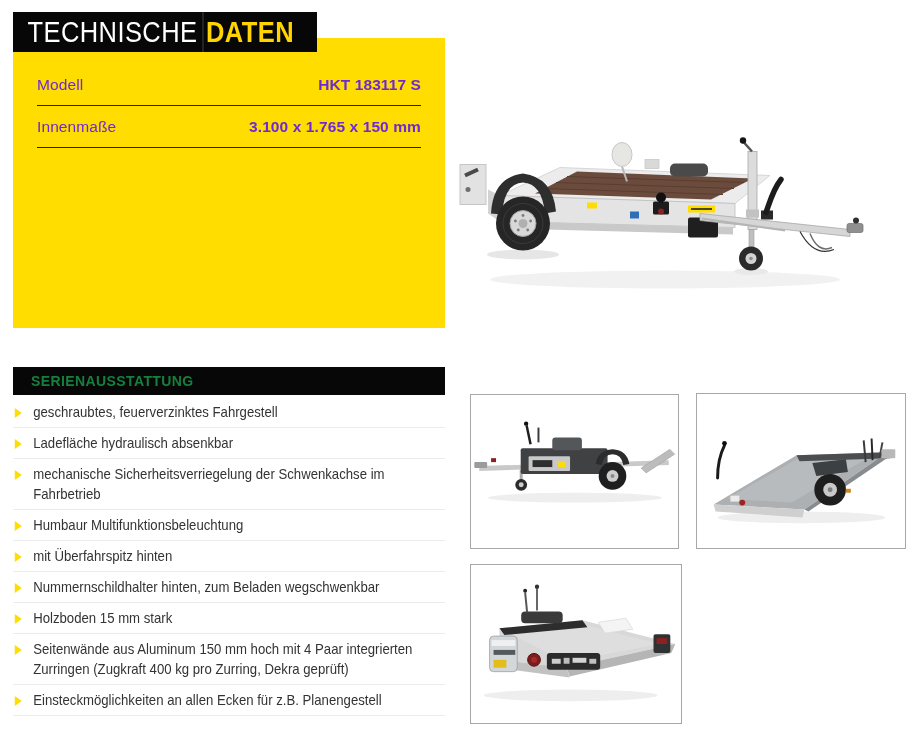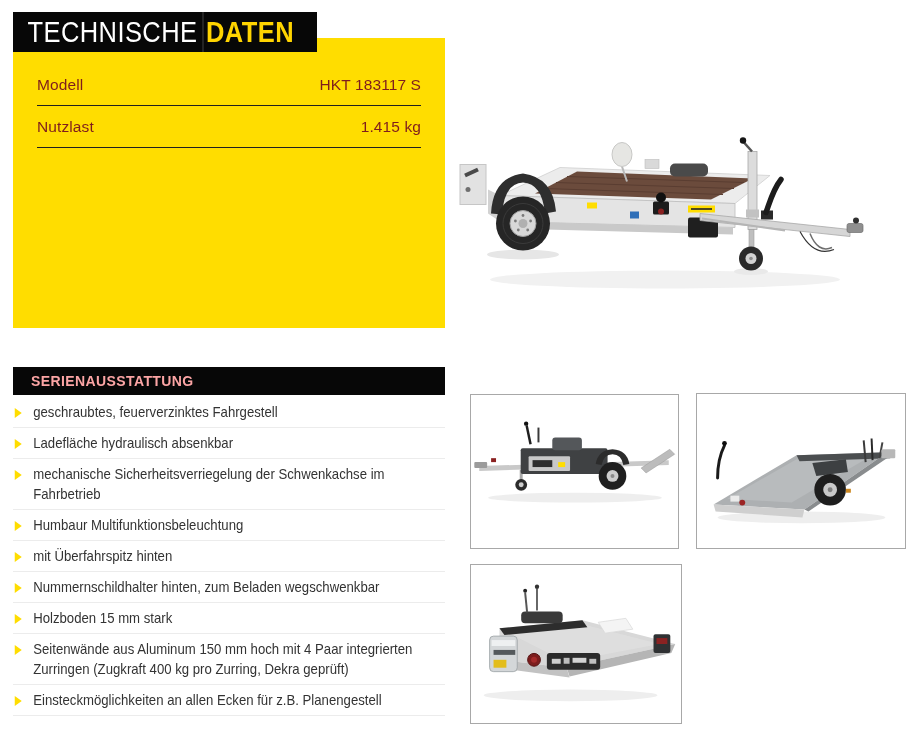--- a/index.html
+++ b/index.html
@@ -23,28 +23,28 @@
   .tech-bar .seam{position:absolute;left:189px;top:0;width:2px;height:40px;background:#242424;}
   
   .spec-panel{
     position:absolute;left:13px;top:38px;width:432px;height:290px;
     background:#ffdd00;z-index:2;
   }
   .spec-rows{position:absolute;left:24px;right:24px;top:26px;}
   .spec-row{
     height:41px;display:flex;justify-content:space-between;align-items:center;
     border-bottom:1px solid #1f1f1f;
-    font-size:15.5px;color:#7f1d1d;letter-spacing:0.1px;
+    font-size:15.5px;color:#6d28d9;letter-spacing:0.1px;
   }
   .spec-row .lbl{font-weight:400;}
-  .spec-row .val{font-weight:400;text-align:right;}
+  .spec-row .val{font-weight:700;text-align:right;}
   
   .feat-bar{
     position:absolute;left:13px;top:367px;width:432px;height:28px;
-    background:#070707;color:#fca5a5;font-weight:700;font-size:14px;
+    background:#070707;color:#15803d;font-weight:700;font-size:14px;
     line-height:28px;letter-spacing:0.4px;padding-left:18px;box-sizing:border-box;
   }
   .feat-list{
     position:absolute;left:13px;top:397px;width:492px;
     transform:scaleX(0.878);transform-origin:0 0;
     list-style:none;margin:0;padding:0;
   }
   .feat-item{
     position:relative;padding:5px 6px 5px 23px;
     font-size:15px;line-height:20px;color:#333333;
@@ -75,22 +75,22 @@
     </div>
   </div>
 
   <div class="spec-panel">
     <div class="spec-rows">
       <div class="spec-row">
         <span class="lbl">Modell</span>
         <span class="val">HKT 183117 S</span>
       </div>
       <div class="spec-row">
-        <span class="lbl">Nutzlast</span>
-        <span class="val">1.415 kg</span>
+        <span class="lbl">Innenmaße</span>
+        <span class="val">3.100 x 1.765 x 150 mm</span>
       </div>
     </div>
   </div>
 
   <div class="main-photo">
     <svg viewBox="0 0 462 205" xmlns="http://www.w3.org/2000/svg">
       <g>
 
         <ellipse cx="210" cy="162" rx="175" ry="9" fill="#f1f1f1"></ellipse>
         <ellipse cx="68" cy="137" rx="36" ry="5" fill="#e6e6e6"></ellipse>

